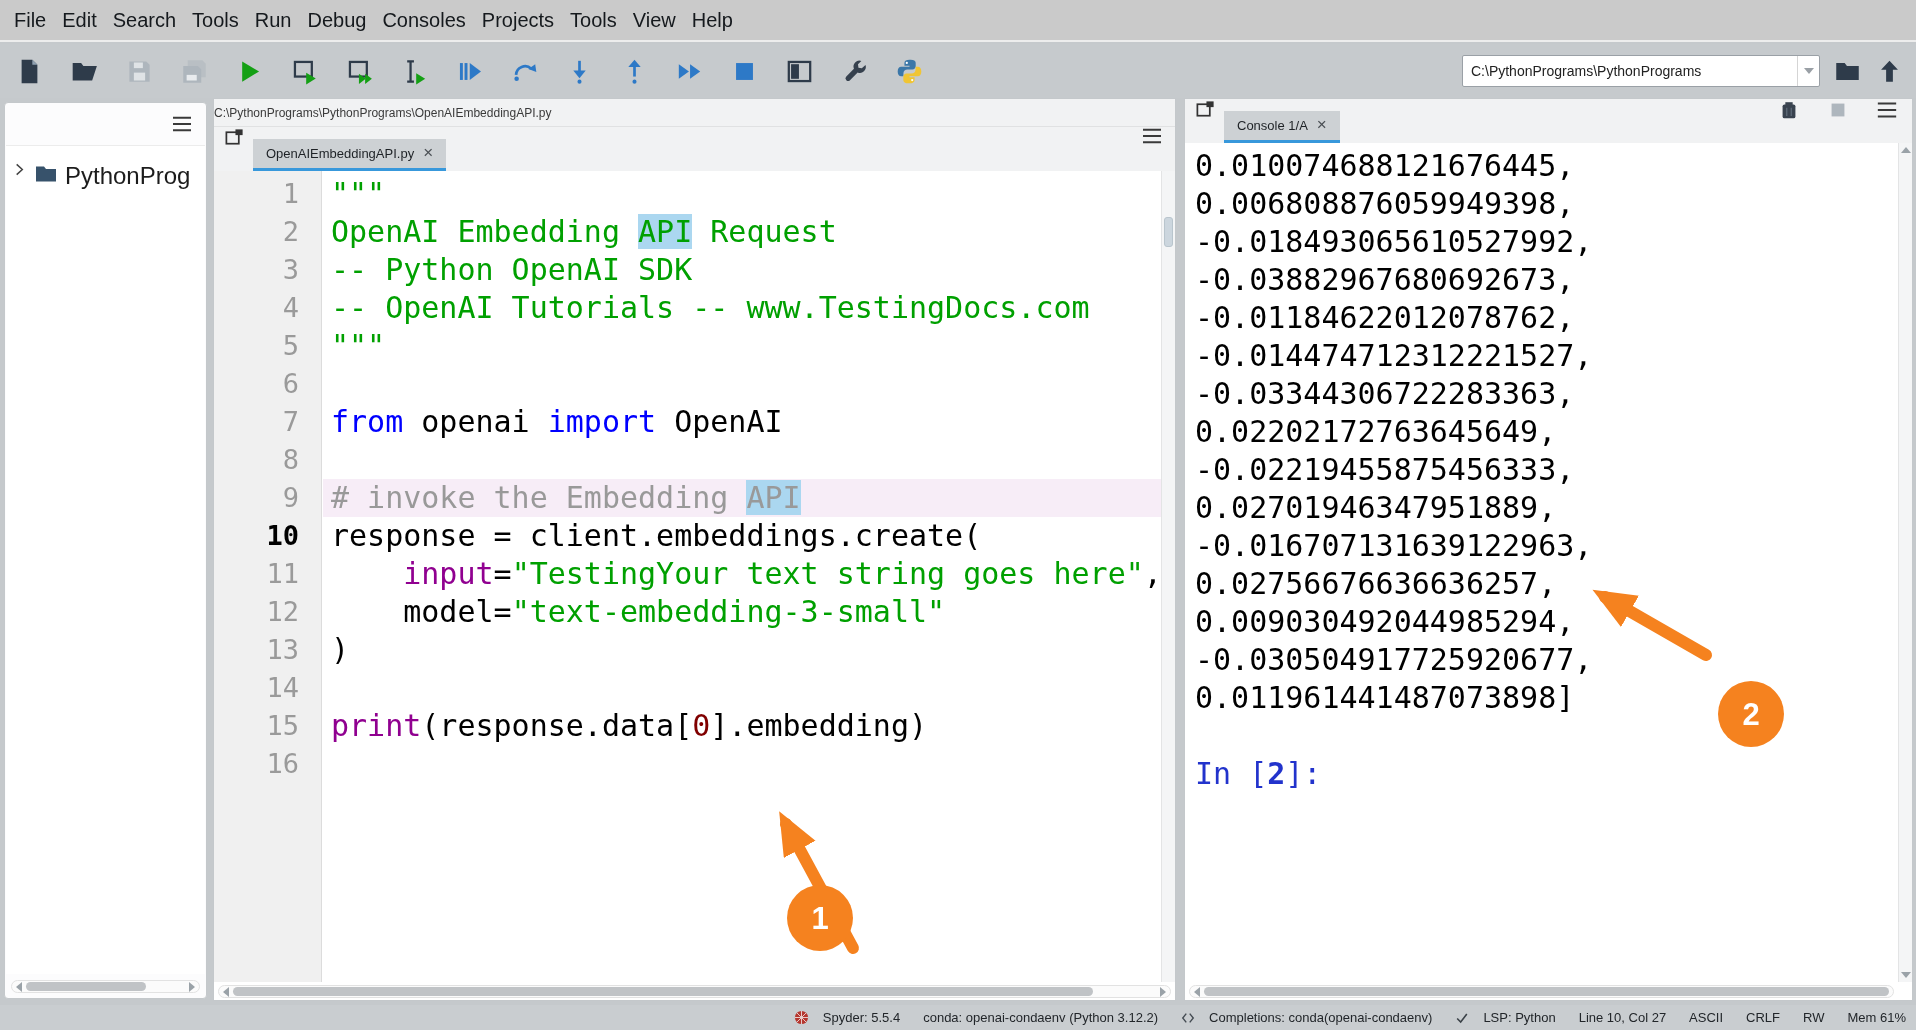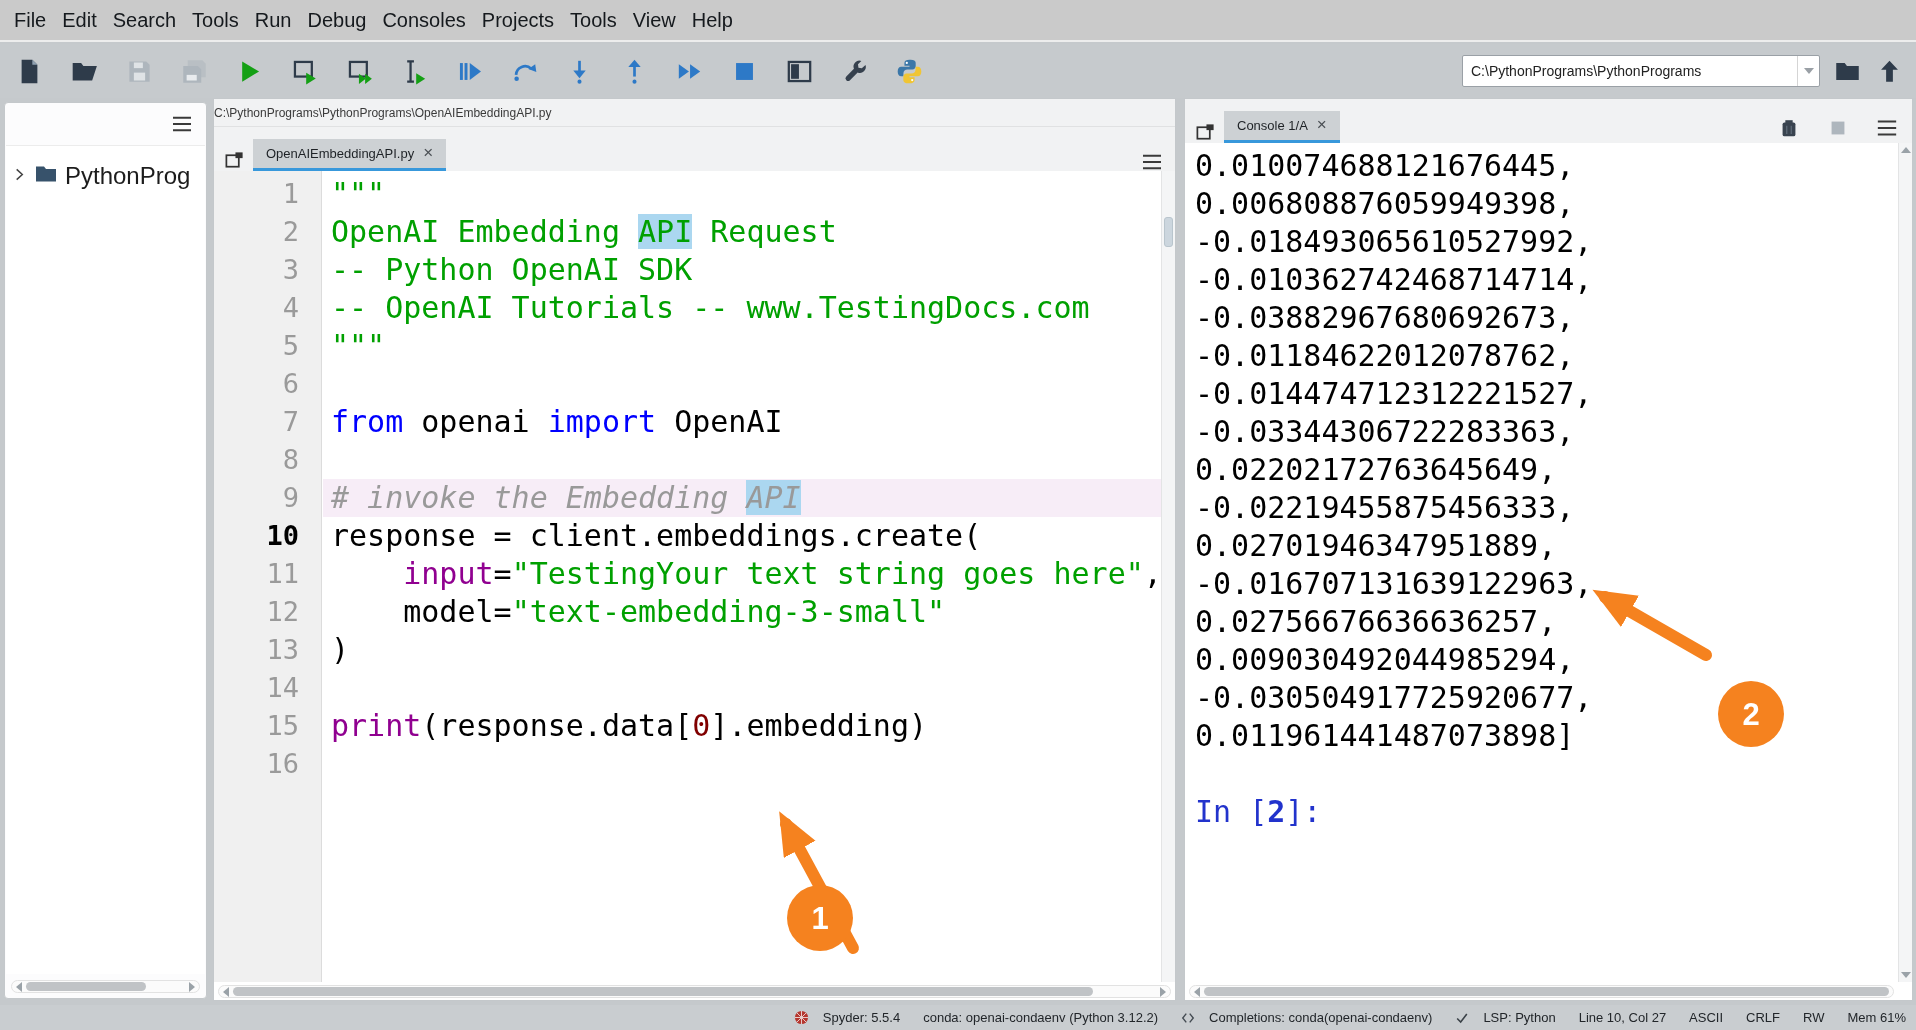--- a/index.html
+++ b/index.html
@@ -36,21 +36,21 @@
 
   
   .main{position:absolute;left:0;top:98px;width:1916px;height:907px;background:#c5c9cc}
 
   
   .explorer{position:absolute;left:4px;top:4px;width:203px;height:897px;background:#fcfcfd;
     border:1px solid #c4c8cb;border-radius:4px}
   .panel-menu{position:absolute;top:10px;right:12px;width:24px;height:22px;display:flex;
     align-items:center;justify-content:center}
   .tree{position:absolute;left:1px;right:1px;top:42px;bottom:24px;background:#fff;border-top:1px solid #ececec}
-  .tree-row{display:flex;align-items:center;gap:7px;padding:16px 0 0 6px}
+  .tree-row{display:flex;align-items:flex-start;gap:7px;padding:16px 0 0 6px}
   .chev svg{width:15px;height:15px}
   .foldico svg{width:24px;height:24px}
   .tree-label{font-size:24px;color:#1c1c1c;white-space:nowrap}
 
   
   .hscroll{position:absolute;height:13px;background:#fbfbfb;border:1px solid #e2e2e2;border-radius:7px}
   .sb-arrow{position:absolute;top:50%;transform:translateY(-50%);width:0;height:0}
   .sb-arrow.left{left:4px;border-top:5px solid transparent;border-bottom:5px solid transparent;border-right:6px solid #9aa2a8}
   .sb-arrow.right{right:4px;border-top:5px solid transparent;border-bottom:5px solid transparent;border-left:6px solid #9aa2a8}
   .sb-thumb{position:absolute;top:1px;height:9px;background:#c0c3c6;border-radius:5px}
@@ -58,21 +58,21 @@
   .vthumb{position:absolute;left:2px;width:9px;background:#ccd6de;border:1px solid #b9c5cd;border-radius:3px}
   .sb-up,.sb-down{position:absolute;left:50%;transform:translateX(-50%);width:0;height:0}
   .sb-up{top:4px;border-left:5px solid transparent;border-right:5px solid transparent;border-bottom:6px solid #9aa2a8}
   .sb-down{bottom:4px;border-left:5px solid transparent;border-right:5px solid transparent;border-top:6px solid #9aa2a8}
 
   
   .editor{position:absolute;left:213px;top:0;width:963px;height:903px;background:#fff;
     border:1px solid #c4c8cb}
   .breadcrumb{position:absolute;left:0;top:0;right:0;height:28px;background:#f1f2f3;
     border-bottom:1px solid #e0e1e2;font-size:12px;color:#3a3a3a;line-height:28px;padding-left:0}
-  .tabbar{position:absolute;left:0;right:0;height:44px;background:#f1f2f3;display:flex;align-items:flex-end}
+  .tabbar{position:absolute;left:0;right:0;height:44px;background:#f1f2f3;display:flex;align-items:flex-start}
   .editor .tabbar{top:28px}
   .newwin{margin:0 8px 0 10px;display:flex}
   .newwin svg{width:21px;height:21px}
   .tab{height:32px;align-self:flex-end;display:flex;align-items:center;gap:9px;
     background:#cdd1d4;padding:0 13px;border-bottom:3px solid var(--accent)}
   .tab-label{font-size:13px;color:#1e2226;white-space:nowrap}
   .tab-close{font-size:17px;color:#4a4f54;line-height:1;margin-top:-2px;cursor:default}
   .tab-menu{margin-left:auto;margin-right:12px;display:flex}
   .tab-menu svg,.panel-menu svg{width:22px;height:18px}
 
@@ -81,21 +81,21 @@
   .gutter-num{font-family:"DejaVu Sans Mono",monospace;font-size:27px;line-height:38px;color:#9a9a9a}
   .gutter-num.current{color:#000;font-weight:bold}
   .code{position:absolute;left:109px;top:72px;right:14px;bottom:18px;overflow:hidden;
     background:#fff;padding-top:4px}
   .code-line{font-family:"DejaVu Sans Mono",monospace;font-size:30px;line-height:38px;
     height:38px;white-space:pre;padding-left:8px}
   .code-line.current-line{background:var(--current-line)}
   .tok-s{color:var(--string-green)}
   .tok-k{color:var(--keyword-blue)}
   .tok-n{color:#000}
-  .tok-c{color:var(--comment-gray);font-style:italic}
+  .tok-c{color:var(--comment-gray);}
   .tok-b{color:var(--builtin-magenta)}
   .tok-d{color:var(--number-red)}
   .tok-hl{background:var(--api-highlight)}
 
   .editor .vscroll{right:0;top:72px;bottom:18px}
   .editor .vthumb{top:46px;height:30px}
   .editor .hscroll{left:4px;right:4px;bottom:2px}
 
   
   .console{position:absolute;left:1184px;top:0;width:729px;height:903px;background:#fff;
@@ -393,21 +393,20 @@
             <svg viewBox="0 0 24 20">
                 <path d="M2 3h20M2 10h20M2 17h20" stroke="#3a3a3a" stroke-width="2.2"></path>
               </svg>
           </span>
         </div>
       </div>
       <div class="console-body">
           <div class="console-line">0.010074688121676445,</div>
           <div class="console-line">0.006808876059949398,</div>
           <div class="console-line">-0.018493065610527992,</div>
-          <div class="console-line">-0.010362742468714714,</div>
           <div class="console-line">-0.03882967680692673,</div>
           <div class="console-line">-0.01184622012078762,</div>
           <div class="console-line">-0.014474712312221527,</div>
           <div class="console-line">-0.03344306722283363,</div>
           <div class="console-line">0.02202172763645649,</div>
           <div class="console-line">-0.02219455875456333,</div>
           <div class="console-line">0.02701946347951889,</div>
           <div class="console-line">-0.016707131639122963,</div>
           <div class="console-line">0.02756676636636257,</div>
           <div class="console-line">0.009030492044985294,</div>

